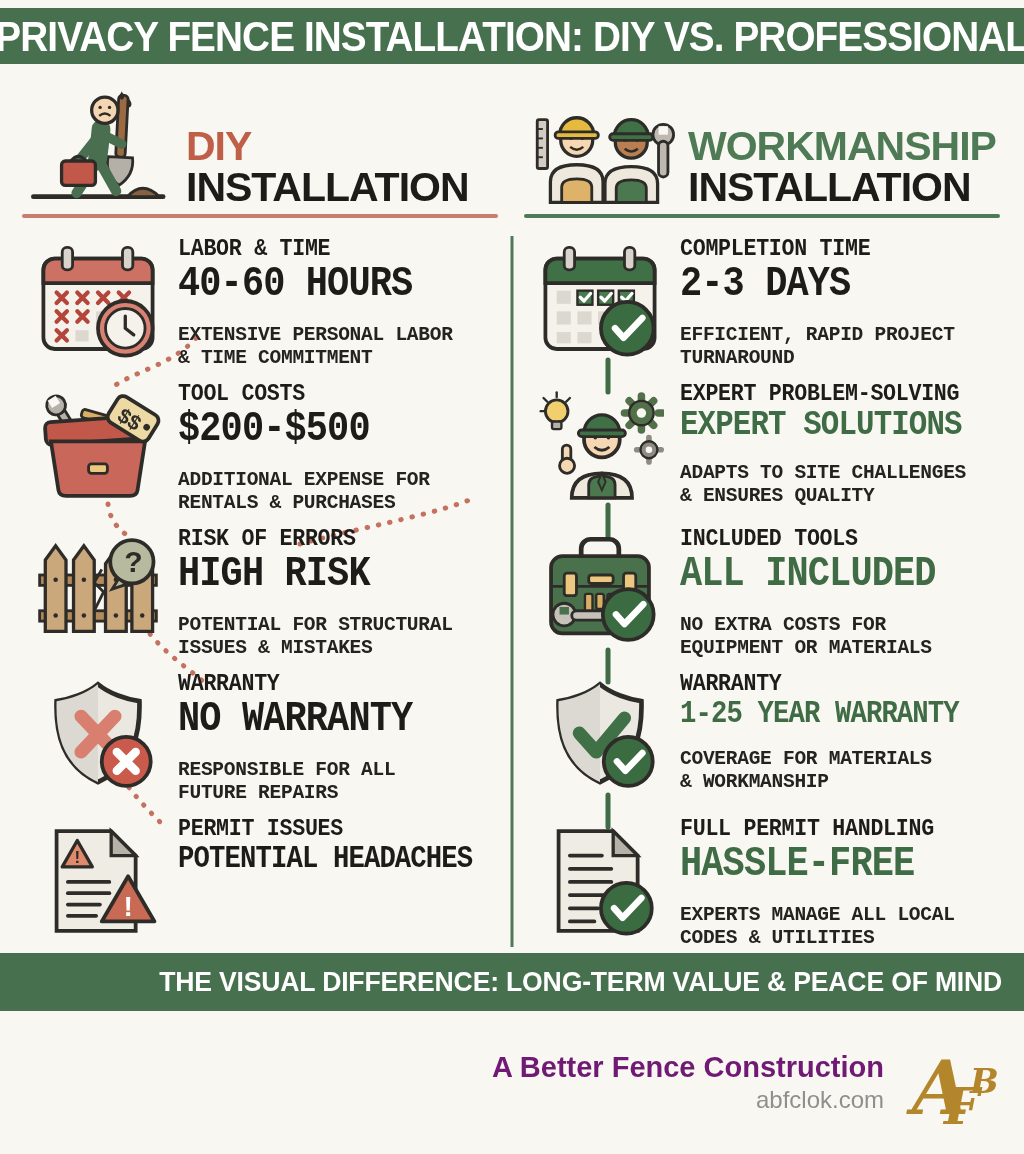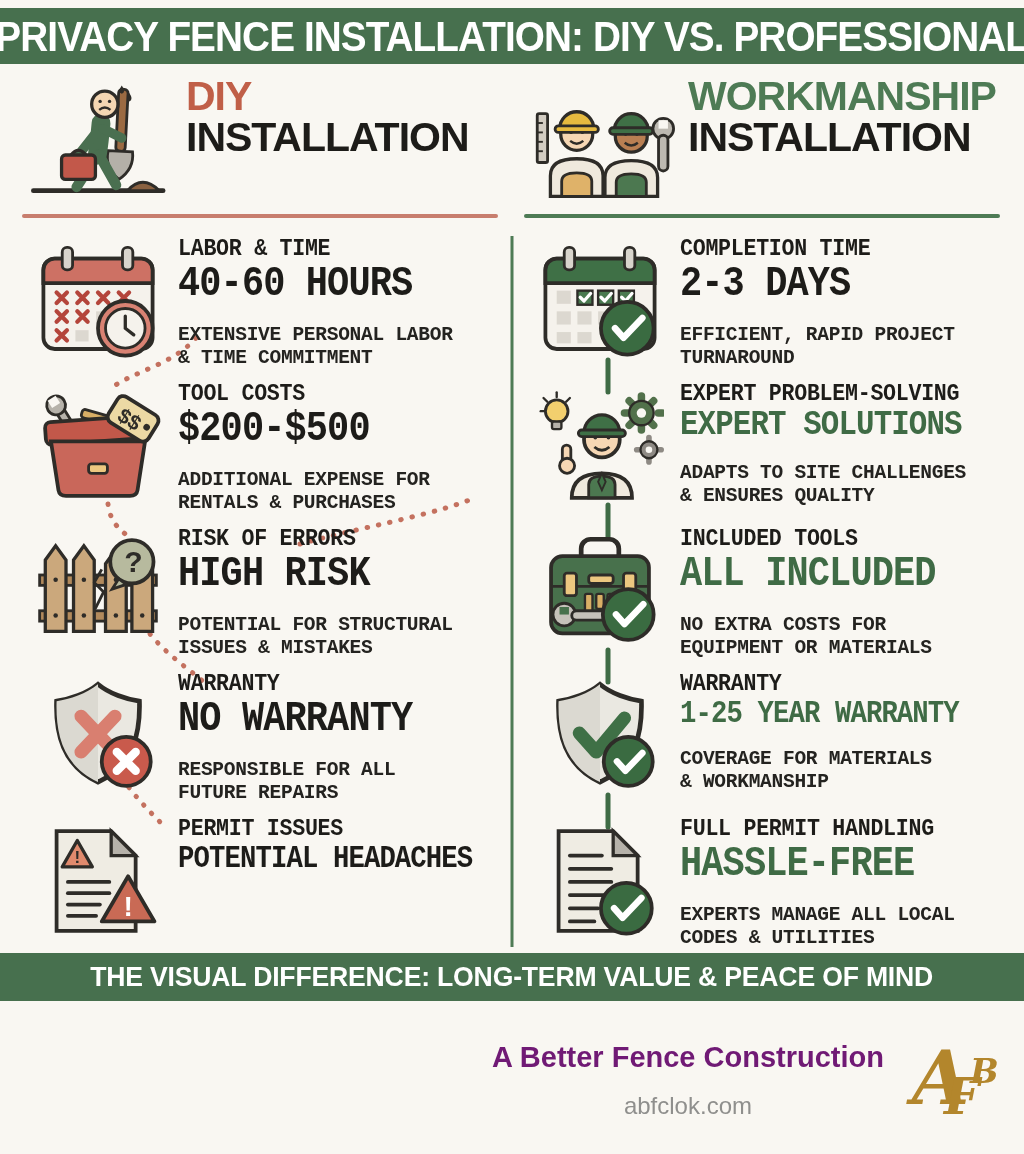--- a/index.html
+++ b/index.html
@@ -9,21 +9,21 @@
   }
   *{margin:0;padding:0;box-sizing:border-box;}
   body{width:1024px;height:1154px;background:var(--bg);font-family:"Liberation Sans",sans-serif;overflow:hidden;}
   .page{width:1024px;height:1154px;position:relative;}
   .top-banner{margin-top:8px;height:56px;background:var(--banner-green);display:flex;align-items:center;justify-content:center;}
   .top-banner .t{color:#fff;font-weight:700;font-size:43px;letter-spacing:-1px;white-space:nowrap;display:inline-block;transform:scaleX(.9);}
   .content{display:flex;position:relative;padding:12px 18px 0;}
   .column{width:486px;position:relative;}
   .column .rows{position:relative;z-index:1;}
   .divider{position:absolute;left:50%;top:172px;bottom:6px;width:3px;background:var(--green-title);transform:translateX(-50%);}
-  .col-header{display:flex;align-items:flex-start;height:132px;}
+  .col-header{display:flex;align-items:flex-end;height:132px;}
   .col-header svg{width:168px;height:126px;flex:0 0 auto;}
   .titles{font-weight:700;font-size:41px;line-height:1.0;letter-spacing:-1px;}
   .titles .l1{display:block;}
   .diy .titles .l1{color:var(--salmon-title);}
   .pro .titles .l1{color:var(--green-title);}
   .titles .l2{display:block;color:var(--text-black);}
   .underline{height:4px;margin:6px 6px 10px 4px;border-radius:2px;}
   .diy .underline{background:var(--salmon-line);}
   .pro .underline{background:var(--green-title);}
   .row{display:flex;height:145px;}
@@ -31,26 +31,26 @@
   .icon-box svg{width:128px;height:122px;}
   .row-text{flex:1;padding-top:8px;font-family:Liberation Mono, monospace;}
   .label{font-size:23px;font-weight:700;color:var(--text-black);letter-spacing:-.3px;white-space:nowrap;display:inline-block;transform:scaleX(.94);transform-origin:0 50%;}
   .value{font-size:42px;font-weight:700;color:var(--text-black);line-height:1.02;letter-spacing:-1px;white-space:nowrap;display:inline-block;transform:scaleX(.88);transform-origin:0 50%;margin:1px 0 3px;}
   .value.green{color:var(--green-value);}
   .value.vs-sm{font-size:31px;}
   .value.vs-md{font-size:35px;}
   .desc{font-size:21px;font-weight:700;color:#242320;line-height:1.12;letter-spacing:-.3px;margin-top:14px;}
   .desc span{display:block;white-space:nowrap;transform:scaleX(.93);transform-origin:0 50%;}
   .overlay{position:absolute;left:0;top:0;width:486px;height:880px;pointer-events:none;z-index:0;}
-  .bottom-banner{height:48px;background:var(--banner-green);display:flex;align-items:center;justify-content:center;}
+  .bottom-banner{height:58px;background:var(--banner-green);display:flex;align-items:center;justify-content:flex-end;}
   .bottom-banner .t{color:#fff;font-weight:700;font-size:28px;letter-spacing:-.2px;white-space:nowrap;display:inline-block;transform:scaleX(.95);}
   .footer{display:flex;justify-content:flex-end;align-items:flex-start;gap:26px;padding:40px 28px 0 0;}
   .footer-text{text-align:right;}
   .company{font-size:29px;font-weight:700;color:#701a75;}
-  .website{font-size:24px;color:#8f8f8d;margin-top:18px;text-align:center;}
+  .website{font-size:24px;color:#8f8f8d;margin-top:2px;}
   .logo{width:86px;height:96px;position:relative;color:var(--gold);font-family:"DejaVu Serif",serif;font-style:italic;font-weight:700;}
   .logo .la{position:absolute;left:2px;top:-6px;font-size:74px;}
   .logo .lf{position:absolute;left:34px;top:26px;font-size:50px;}
   .logo .lb{position:absolute;left:60px;top:10px;font-size:34px;}
   svg text{font-family:"Liberation Sans",sans-serif;}
 </style>
 </head>
 <body>
 
 <div class="page">

